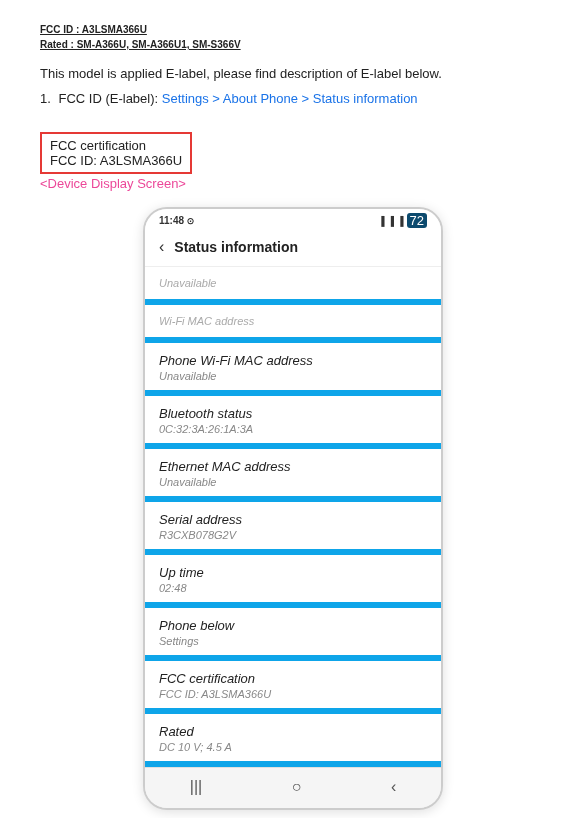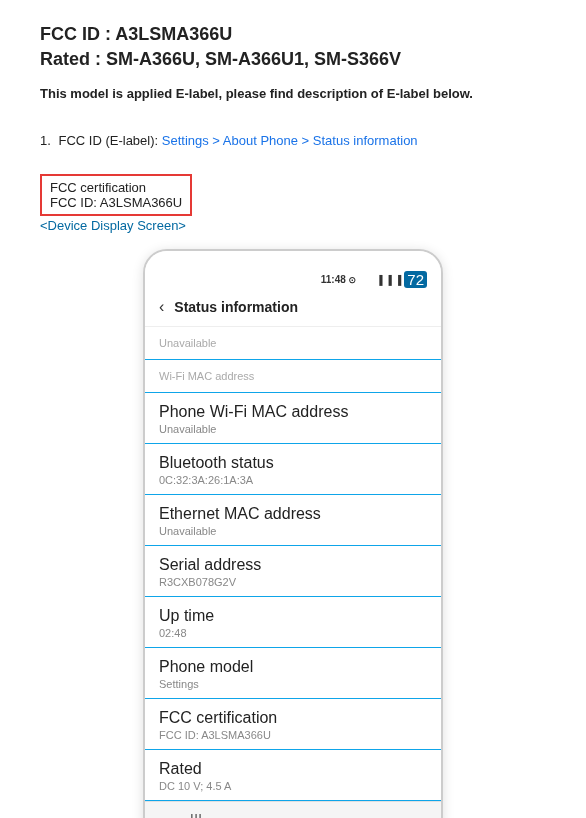--- a/index.html
+++ b/index.html
@@ -6,77 +6,77 @@
     body {
       font-family: Arial, sans-serif;
       background: #fff;
       width: 586px;
       min-height: 818px;
       padding: 24px 40px;
       font-size: 14px;
       color: #222;
     }
     .doc-header { margin-bottom: 16px; }
-    .doc-header p { margin-bottom: 4px; font-size: 18px; }
+    .doc-header p { margin-bottom: 4px; font-size: 10px; text-decoration: underline; }
     .doc-header p strong { font-weight: bold; }
-    .doc-notice { margin-bottom: 32px; font-size: 13px; font-weight: bold; }
+    .doc-notice { margin-bottom: 10px; font-size: 13px; font-weight: normal; }
     .instruction { margin-bottom: 26px; font-size: 13px; }
     .instruction .step-num { margin-right: 4px; }
     .instruction .nav-path { color: #1a73e8; font-weight: normal; }
     .highlight-box {
       border: 2px solid #e53935;
       display: inline-block;
       padding: 4px 8px;
       margin-bottom: 2px;
     }
     .highlight-box p { font-size: 13px; color: #222; }
-    .device-link { color: #0369a1; font-size: 13px; margin-bottom: 16px; display: block; }
+    .device-link { color: #ec4899; font-size: 13px; margin-bottom: 16px; display: block; }
 
     
     .phone-mockup {
       width: 300px;
       border-radius: 24px;
       background: #f5f5f5;
       border: 2px solid #ccc;
       overflow: hidden;
       margin: 0 auto;
       box-shadow: 0 2px 12px rgba(0,0,0,0.13);
     }
     .phone-status-bar {
       background: #fff;
       display: flex;
-      justify-content: flex-end;
+      justify-content: space-between;
       align-items: center;
-      padding: 20px 14px 2px 14px;
+      padding: 4px 14px 2px 14px;
       font-size: 10px;
       color: #333;
-      gap: 20px;
     }
     .phone-status-bar .time { font-weight: bold; }
     .phone-status-bar .icons { display: flex; gap: 3px; align-items: center; font-size: 9px; }
     .phone-header {
       background: #fff;
       display: flex;
       align-items: center;
       padding: 8px 14px 10px 14px;
       border-bottom: 1px solid #eee;
     }
     .phone-header .back-arrow {
       font-size: 16px;
       color: #333;
       margin-right: 10px;
       cursor: pointer;
     }
     .phone-header .screen-title { font-size: 14px; font-weight: bold; color: #222; }
     .phone-body { background: #fff; padding: 0; }
     .phone-item {
       padding: 10px 14px 8px 14px;
-      border-bottom: 1px solid #0ea5e9;
+      border-bottom: 6px solid #0ea5e9;
+      font-style: italic;
     }
-    .phone-item .item-label { font-size: 16px; color: #222; margin-bottom: 2px; }
+    .phone-item .item-label { font-size: 13px; color: #222; margin-bottom: 2px; }
     .phone-item .item-value { font-size: 11px; color: #888; }
     .phone-item.no-value .item-label { color: #aaa; font-size: 11px; }
     .phone-nav-bar {
       background: #f5f5f5;
       display: flex;
       justify-content: space-around;
       align-items: center;
       padding: 10px 0 12px 0;
       border-top: 1px solid #e0e0e0;
     }
@@ -110,21 +110,21 @@
 
 
 <div class="phone-mockup">
 
   <div class="phone-status-bar">
     <span class="time">11:48 <span style="font-size:9px;">⊙</span></span>
     <div class="icons">
       <span>▐</span>
       <span>▐</span>
       <span>▐</span>
-      <span style="background:#0369a1;color:#fff;border-radius:3px;padding:0 3px;font-size:15px;">72</span>
+      <span style="background:#0c4a6e;color:#fff;border-radius:3px;padding:0 3px;font-size:13px;">72</span>
     </div>
   </div>
 
   <div class="phone-header">
     <span class="back-arrow">‹</span>
     <span class="screen-title">Status information</span>
   </div>
 
   <div class="phone-body">
 
@@ -148,21 +148,21 @@
     </div>
     <div class="phone-item">
       <div class="item-label">Serial address</div>
       <div class="item-value">R3CXB078G2V</div>
     </div>
     <div class="phone-item">
       <div class="item-label">Up time</div>
       <div class="item-value">02:48</div>
     </div>
     <div class="phone-item">
-      <div class="item-label">Phone model</div>
+      <div class="item-label">Phone below</div>
       <div class="item-value">Settings</div>
     </div>
     <div class="phone-item">
       <div class="item-label">FCC certification</div>
       <div class="item-value">FCC ID: A3LSMA366U</div>
     </div>
     <div class="phone-item">
       <div class="item-label">Rated</div>
       <div class="item-value">DC 10 V; 4.5 A</div>
     </div>

